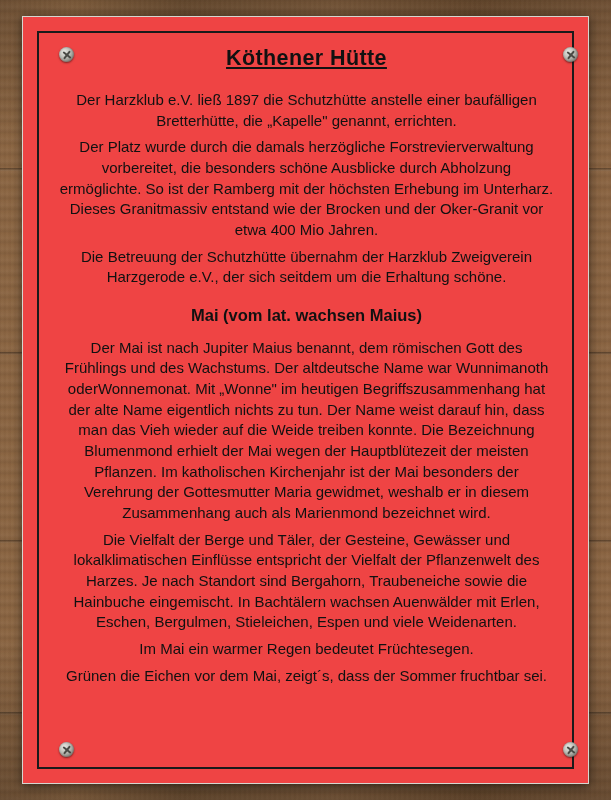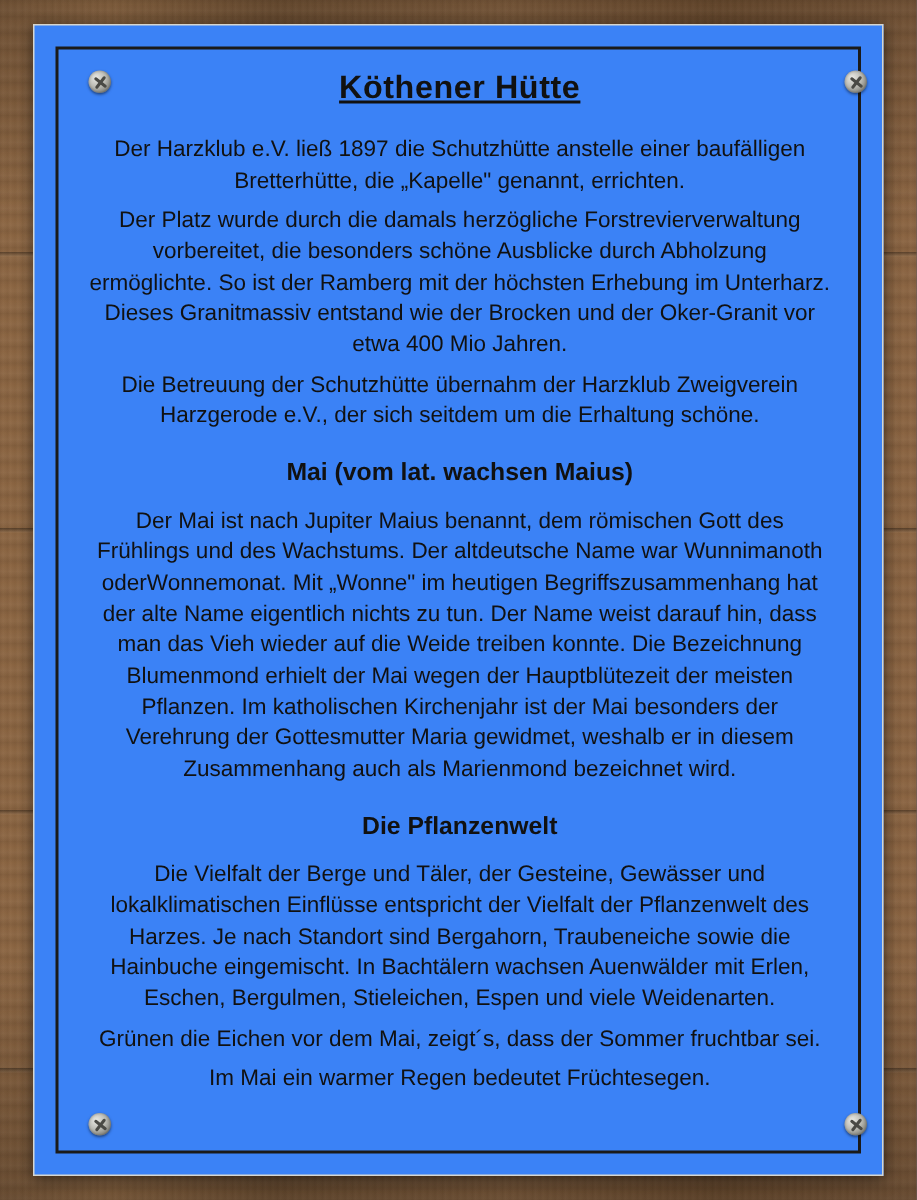--- a/index.html
+++ b/index.html
@@ -45,21 +45,21 @@
     background: linear-gradient(180deg, rgba(0,0,0,0.35), rgba(255,255,255,0.06));
   }
 
   
   #sign-panel {
     position: absolute;
     left: 22px;
     top: 16px;
     width: 567px;
     height: 768px;
-    background: #3b82f6;
+    background: #ef4444;
     box-shadow: 0 2px 10px rgba(0,0,0,0.55);
     border: 1px solid #d6d6d0;
     box-sizing: border-box;
   }
   #sign-inner-border {
     position: absolute;
     left: 14px;
     top: 14px;
     right: 14px;
     bottom: 14px;
@@ -158,23 +158,22 @@
       <p class="paragraph">Der Platz wurde durch die damals herzögliche Forstrevierverwaltung vorbereitet, die besonders schöne Ausblicke durch Abholzung ermöglichte. So ist der Ramberg mit der höchsten Erhebung im Unterharz. Dieses Granitmassiv entstand wie der Brocken und der Oker-Granit vor etwa 400 Mio Jahren.</p>
       <p class="paragraph">Die Betreuung der Schutzhütte übernahm der Harzklub Zweigverein Harzgerode e.V., der sich seitdem um die Erhaltung schöne.</p>
     </div>
 
     <div class="block">
       <h2 class="section-heading">Mai (vom lat. wachsen Maius)</h2>
       <p class="paragraph">Der Mai ist nach Jupiter Maius benannt, dem römischen Gott des Frühlings und des Wachstums. Der altdeutsche Name war Wunnimanoth oderWonnemonat. Mit „Wonne" im heutigen Begriffszusammenhang hat der alte Name eigentlich nichts zu tun. Der Name weist darauf hin, dass man das Vieh wieder auf die Weide treiben konnte. Die Bezeichnung Blumenmond erhielt der Mai wegen der Hauptblütezeit der meisten Pflanzen. Im katholischen Kirchenjahr ist der Mai besonders der Verehrung der Gottesmutter Maria gewidmet, weshalb er in diesem Zusammenhang auch als Marienmond bezeichnet wird.</p>
     </div>
 
     <div class="block">
-      <h2 class="section-heading">Die Pflanzenwelt</h2>
       <p class="paragraph">Die Vielfalt der Berge und Täler, der Gesteine, Gewässer und lokalklimatischen Einflüsse entspricht der Vielfalt der Pflanzenwelt des Harzes. Je nach Standort sind Bergahorn, Traubeneiche sowie die Hainbuche eingemischt. In Bachtälern wachsen Auenwälder mit Erlen, Eschen, Bergulmen, Stieleichen, Espen und viele Weidenarten.</p>
     </div>
 
     <div class="block">
+      <p class="paragraph">Im Mai ein warmer Regen bedeutet Früchtesegen.</p>
       <p class="paragraph">Grünen die Eichen vor dem Mai, zeigt´s, dass der Sommer fruchtbar sei.</p>
-      <p class="paragraph">Im Mai ein warmer Regen bedeutet Früchtesegen.</p>
     </div>
 
   </div>
 </div>
 
 </body></html>

